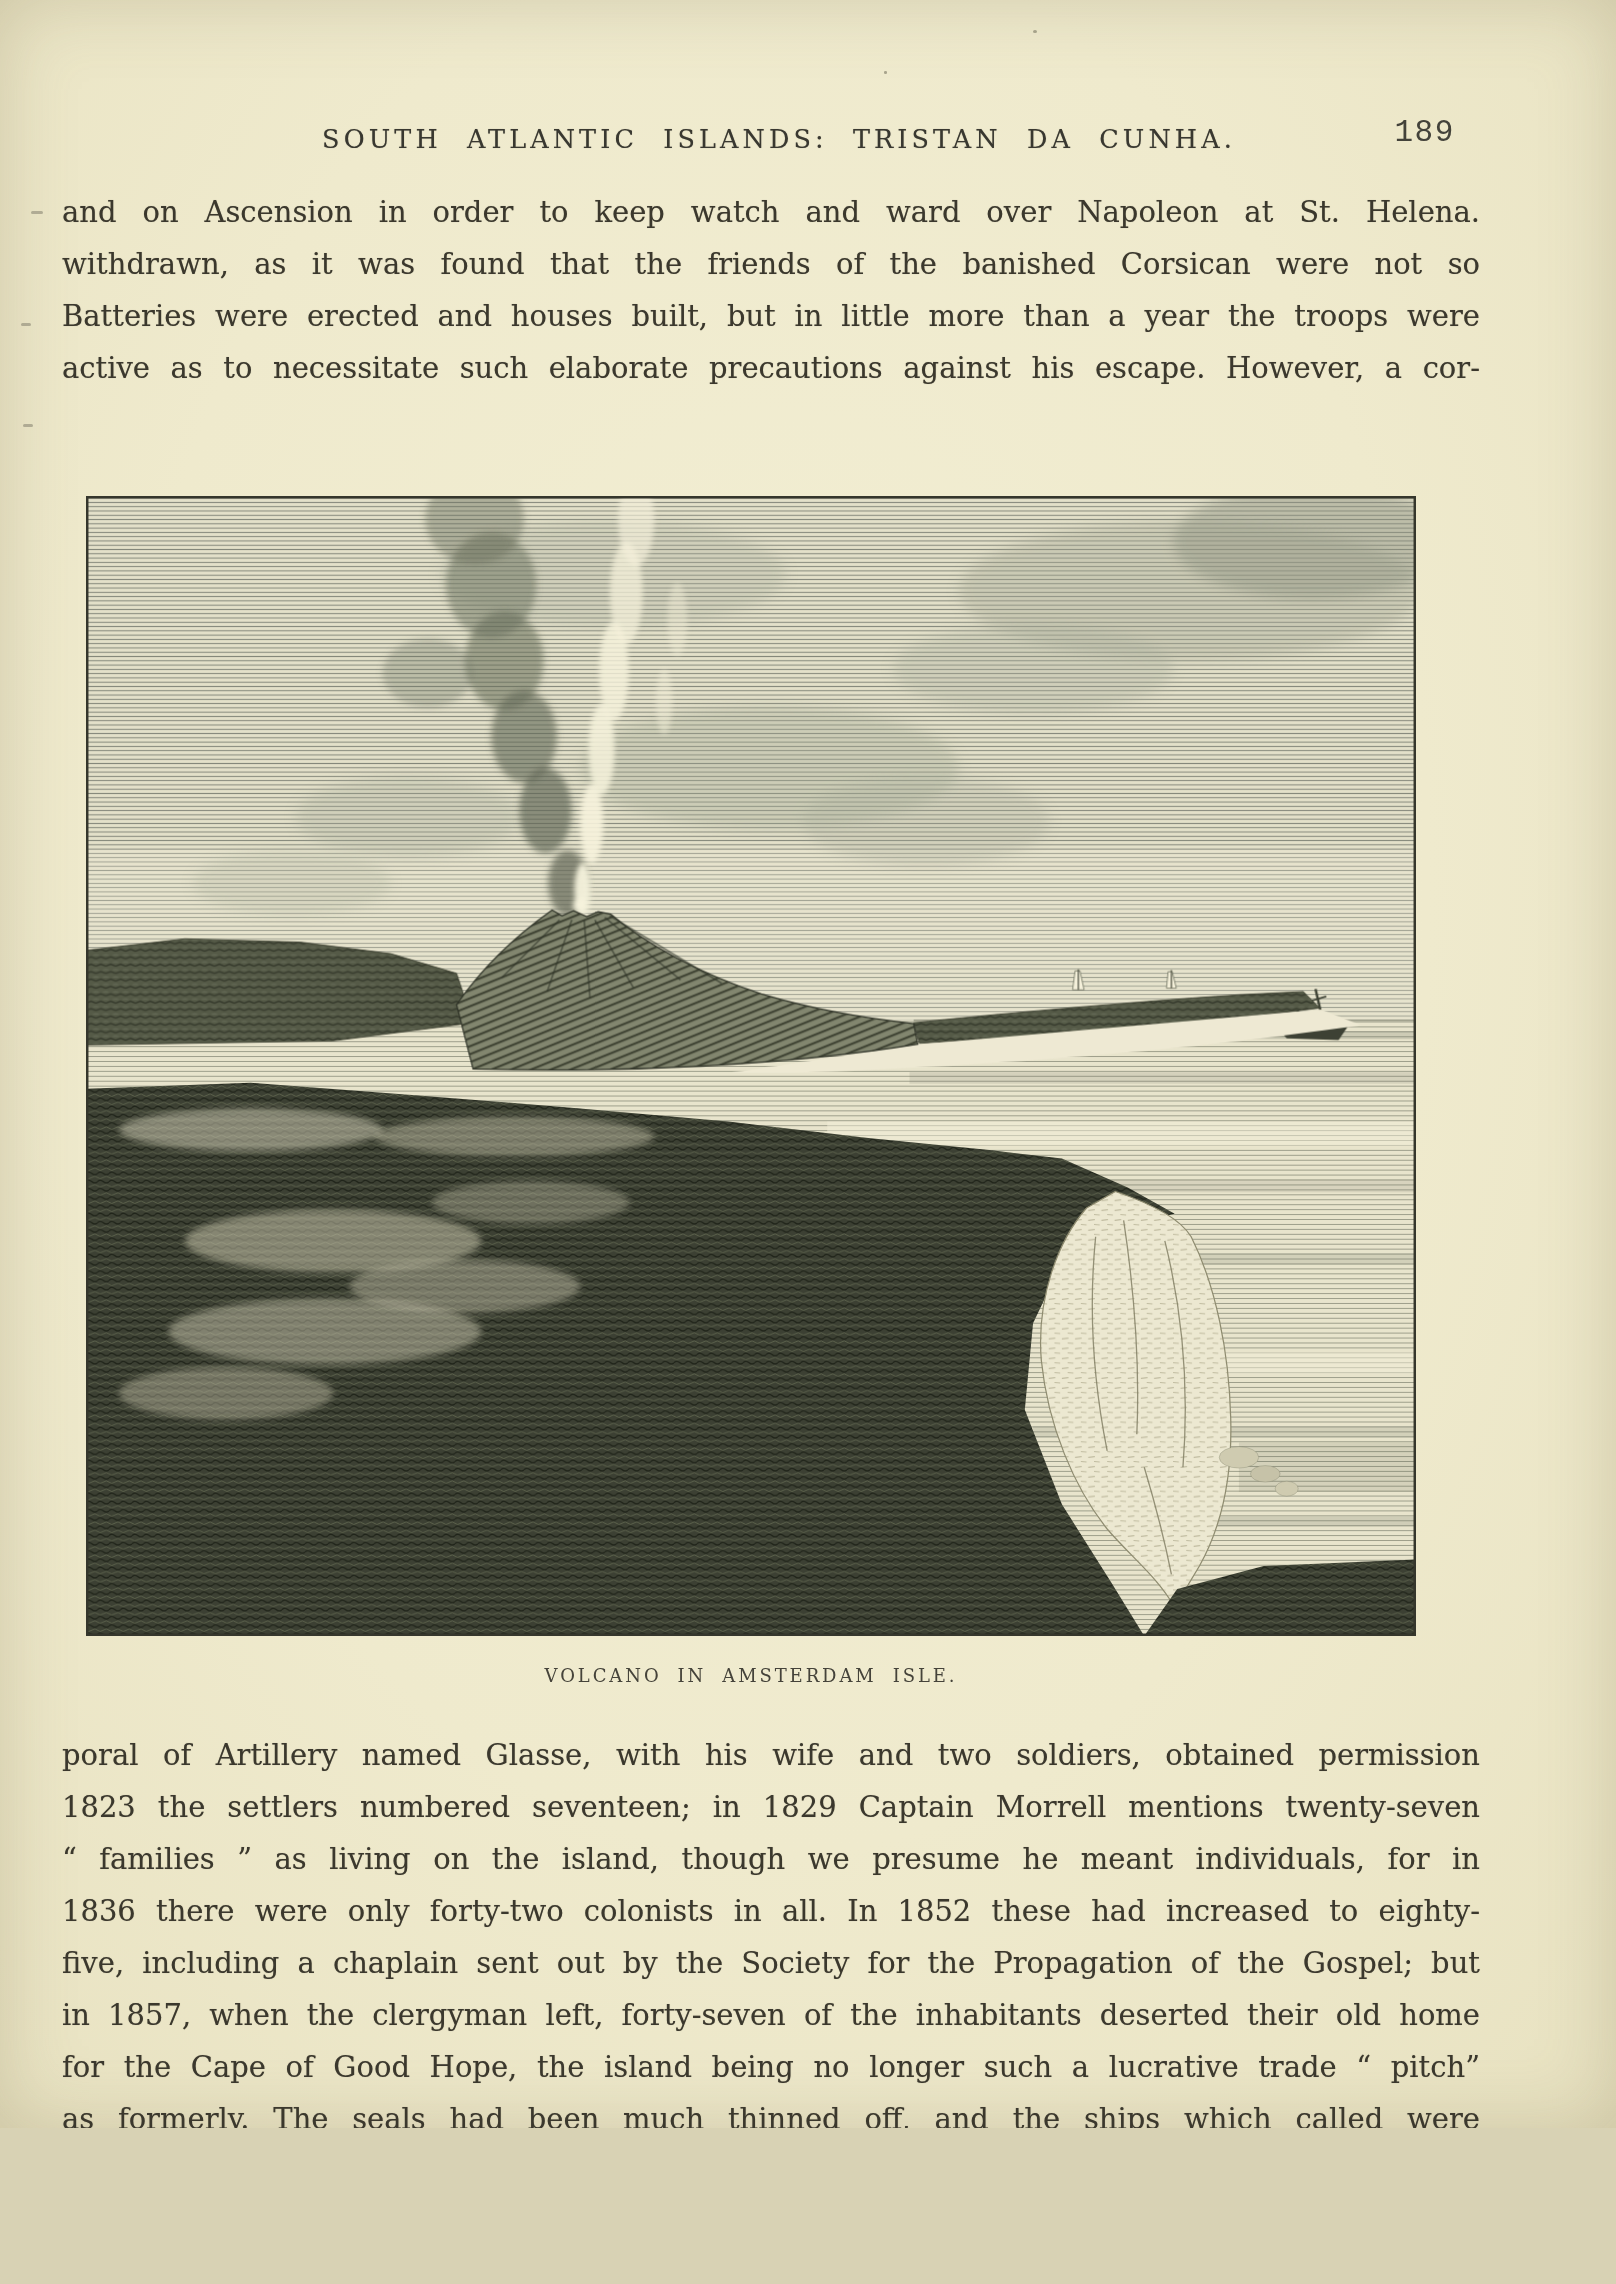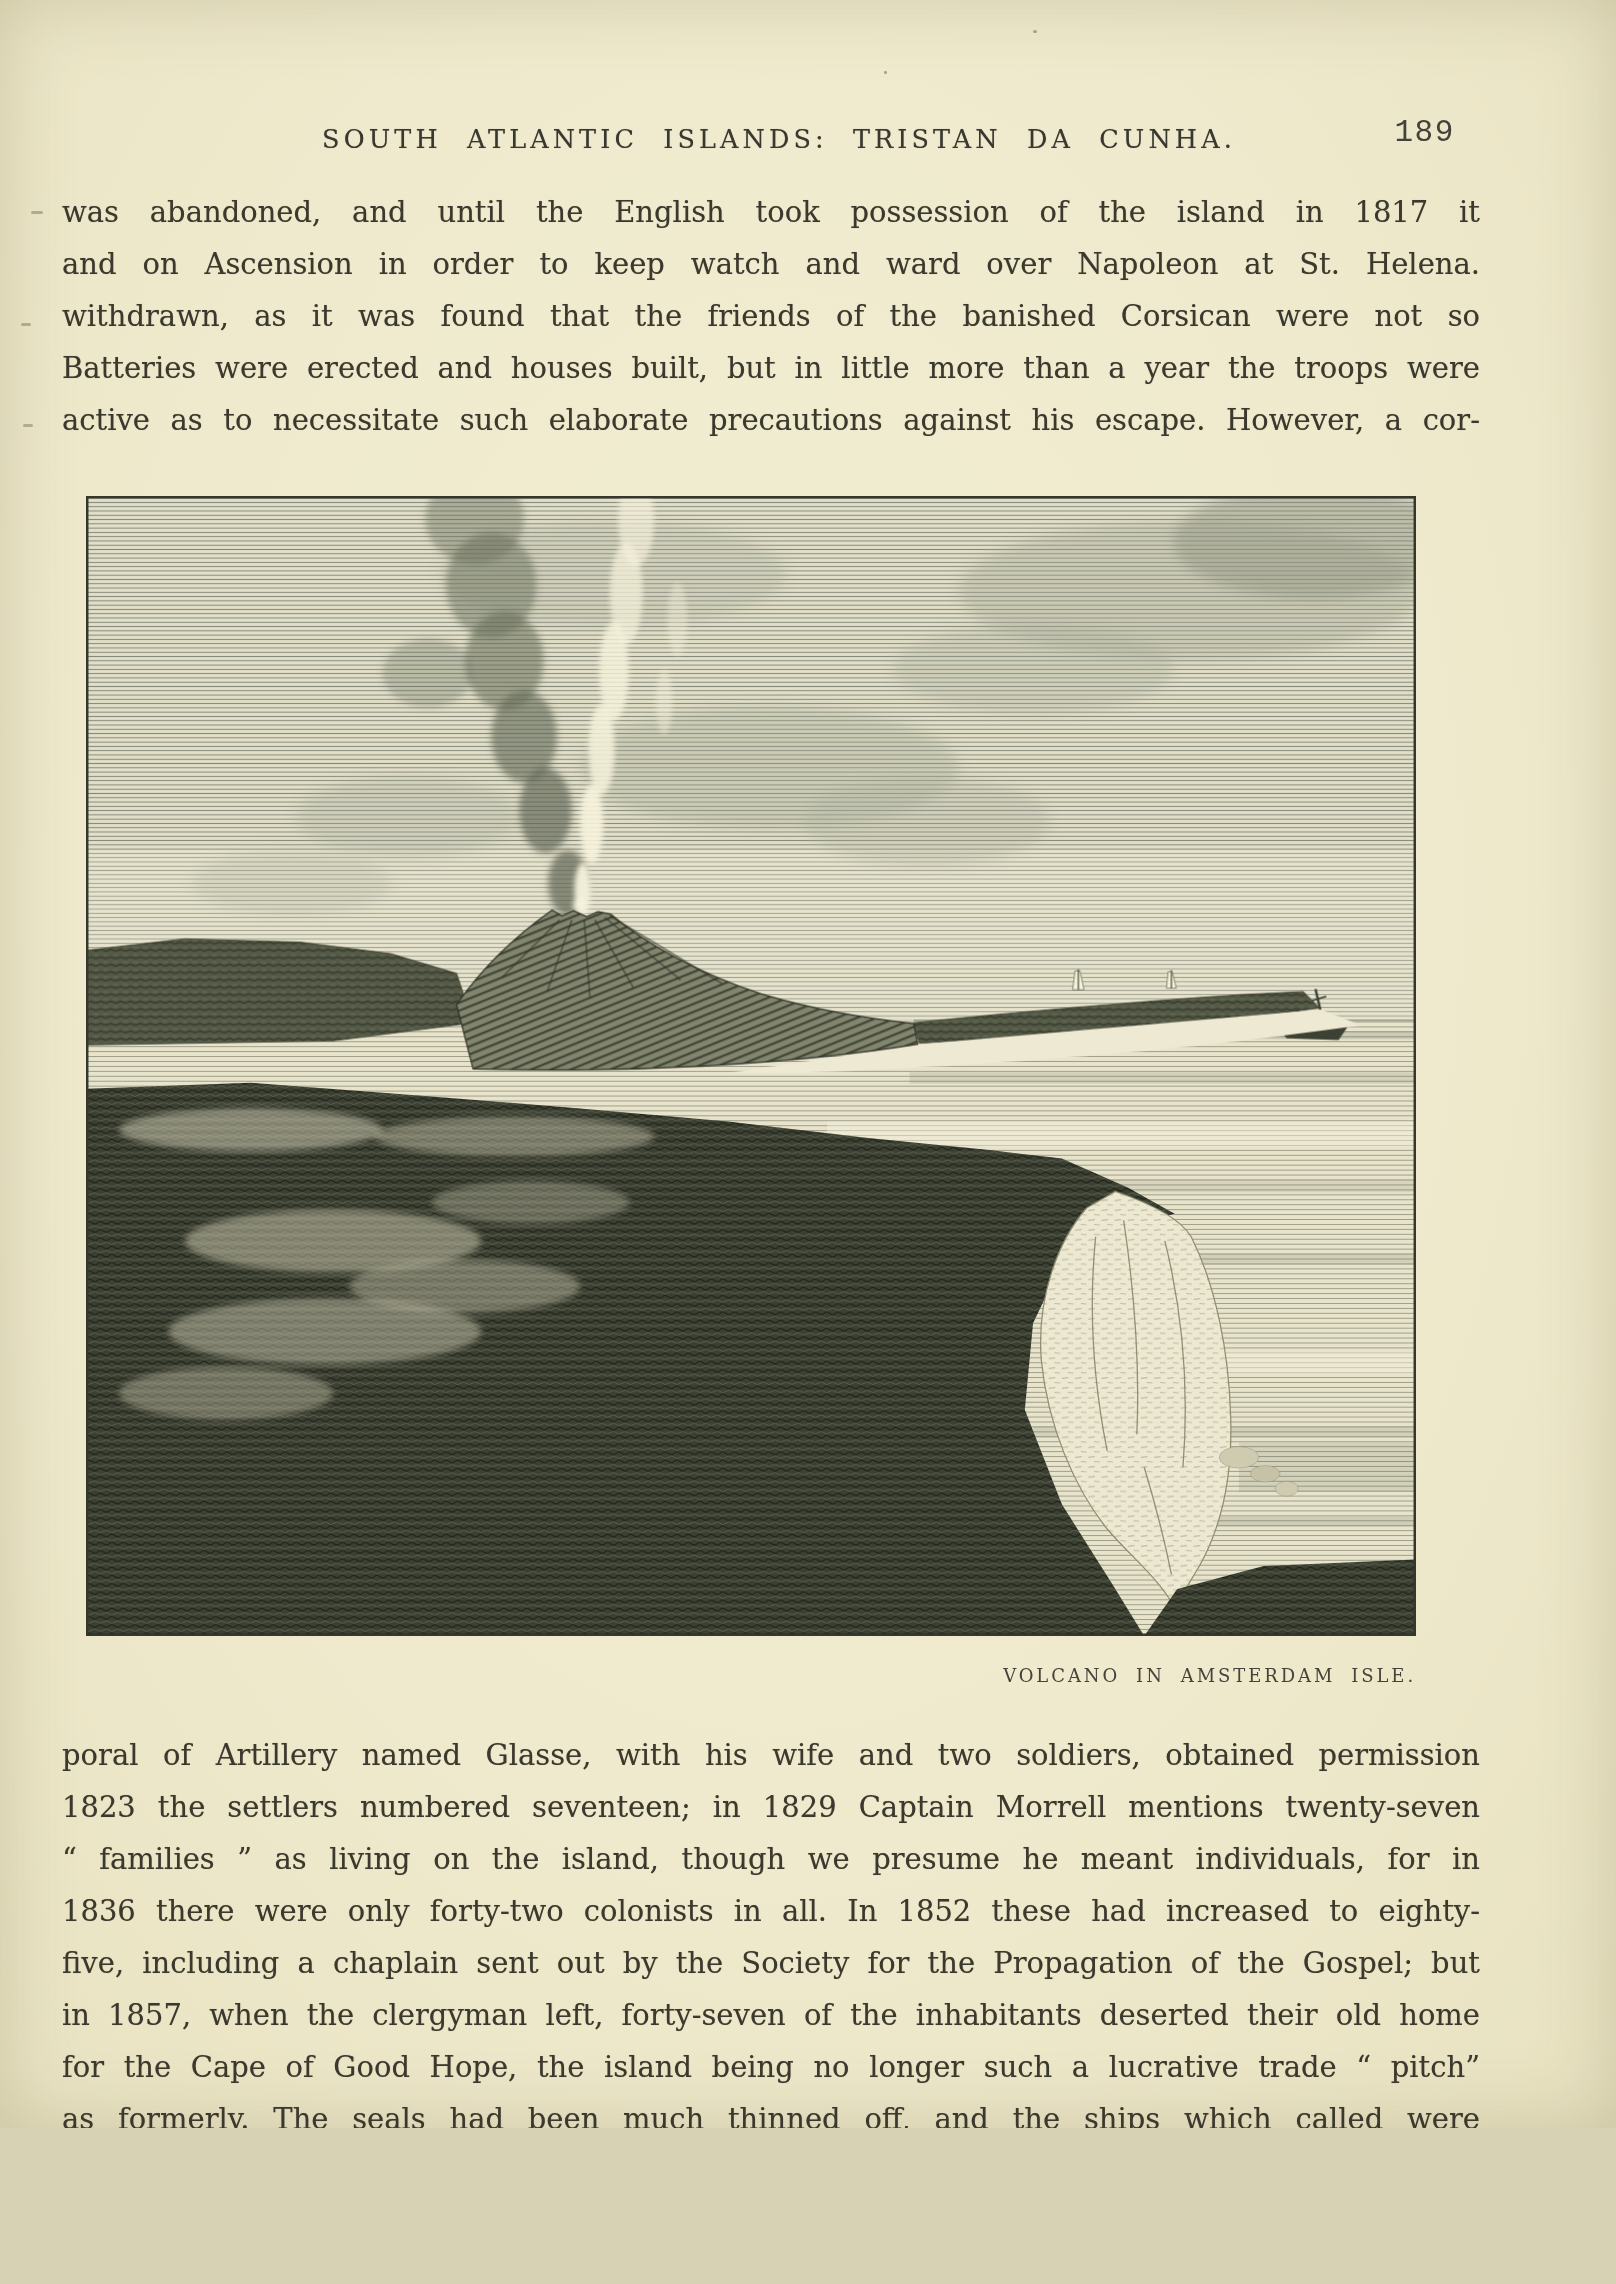--- a/index.html
+++ b/index.html
@@ -33,21 +33,21 @@
     text-align-last:justify;
     color:#3b382d;
     text-shadow:0 0 0.8px rgba(59,56,45,.38);
   }
   .engraving{
     position:absolute;left:86px;top:496px;width:1330px;height:1140px;
   }
   .engraving svg{display:block;width:100%;height:100%;}
   .caption{
     position:absolute;left:86px;top:1665px;width:1330px;
-    text-align:right;
+    text-align:center;
     font-size:18px;letter-spacing:2.9px;word-spacing:7.4px;
     color:#45433a;
   }
   .speck{position:absolute;background:#6f6b58;border-radius:50%;opacity:.55;}
   .margin-dash{position:absolute;background:#7a7666;opacity:.5;border-radius:1.6px;}
 </style>
 </head>
 <body>
 
 <div class="page">
@@ -55,21 +55,20 @@
   <div class="header-title">SOUTH ATLANTIC ISLANDS: TRISTAN DA CUNHA.</div>
   <div class="page-number">189</div>
 
   <div class="speck" style="left:1033px;top:30px;width:4.1px;height:3.3px;"></div>
   <div class="speck" style="left:884px;top:71px;width:2.5px;height:2.5px;"></div>
   <div class="margin-dash" style="left:31px;top:211px;width:11.5px;height:2.5px;"></div>
   <div class="margin-dash" style="left:21.4px;top:323px;width:10px;height:2.5px;"></div>
   <div class="margin-dash" style="left:23px;top:424px;width:10px;height:2.5px;"></div>
 
   <div class="para para-top">
-    <div class="line">was abandoned, and until the English took possession of the island in 1817 it</div>
     <div class="line">and on Ascension in order to keep watch and ward over Napoleon at St. Helena.</div>
     <div class="line">withdrawn, as it was found that the friends of the banished Corsican were not so</div>
     <div class="line">Batteries were erected and houses built, but in little more than a year the troops were</div>
     <div class="line">active as to necessitate such elaborate precautions against his escape. However, a cor-</div>
   </div>
 
   <div class="engraving">
     <svg viewBox="0 0 1615 1385" preserveAspectRatio="none">
       <defs>
         <pattern id="pSky" width="7" height="5.2" patternUnits="userSpaceOnUse">

